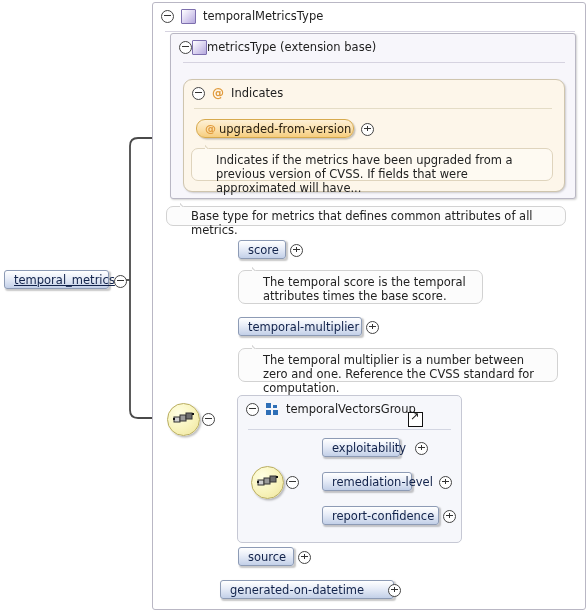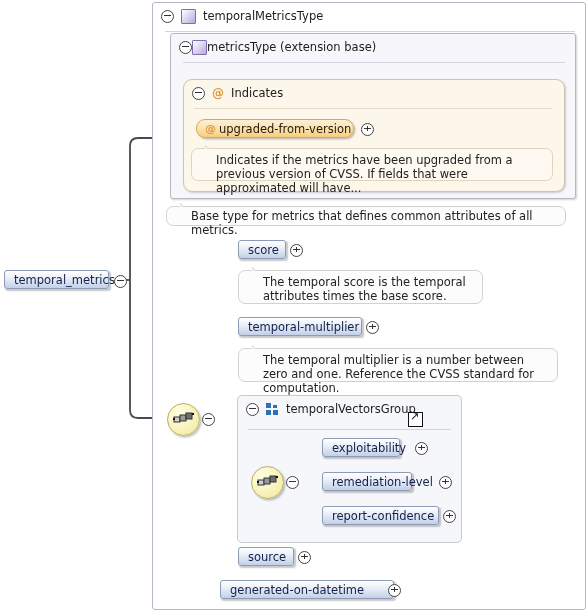--- a/index.html
+++ b/index.html
@@ -89,21 +89,21 @@
     <line x1="226" y1="556" x2="238" y2="556" stroke="#4a4a4a" stroke-width="2.2"></line>
 
     <path d="M296,481 L310,481" fill="none" stroke="#9a9a9a" stroke-width="1"></path>
     <path d="M310,455 Q303,455 303,462 L303,500 Q303,507 310,507 L322,507" fill="none" stroke="#9a9a9a" stroke-width="1"></path>
     <path d="M310,447 L322,447" fill="none" stroke="#9a9a9a" stroke-width="1"></path>
     <path d="M303,481 L322,481" fill="none" stroke="#9a9a9a" stroke-width="1"></path>
     <path d="M310,447 Q303,447 303,454 L303,516 Q303,516 310,516" fill="none" stroke="#9a9a9a" stroke-width="1"></path>
     <path d="M310,516 L322,516" fill="none" stroke="#9a9a9a" stroke-width="1"></path>
   </svg>
 
-  <div class="pill" style="left:4px;top:270px;width:105px;">
+  <div class="pill" style="left:4px;top:270px;width:105px;text-decoration:underline;">
     <span>temporal_metrics</span>
   </div>
   <span class="expander" style="position:absolute;left:114px;top:275px;"></span>
 
   <div class="type-box outer" style="left:152px;top:2px;width:432px;height:606px;">
     <div class="box-header" style="padding-left:8px;gap:7px;">
       <span class="expander"></span>
       <span class="ico-type"></span>
       <span class="box-title">temporalMetricsType</span>
     </div>

